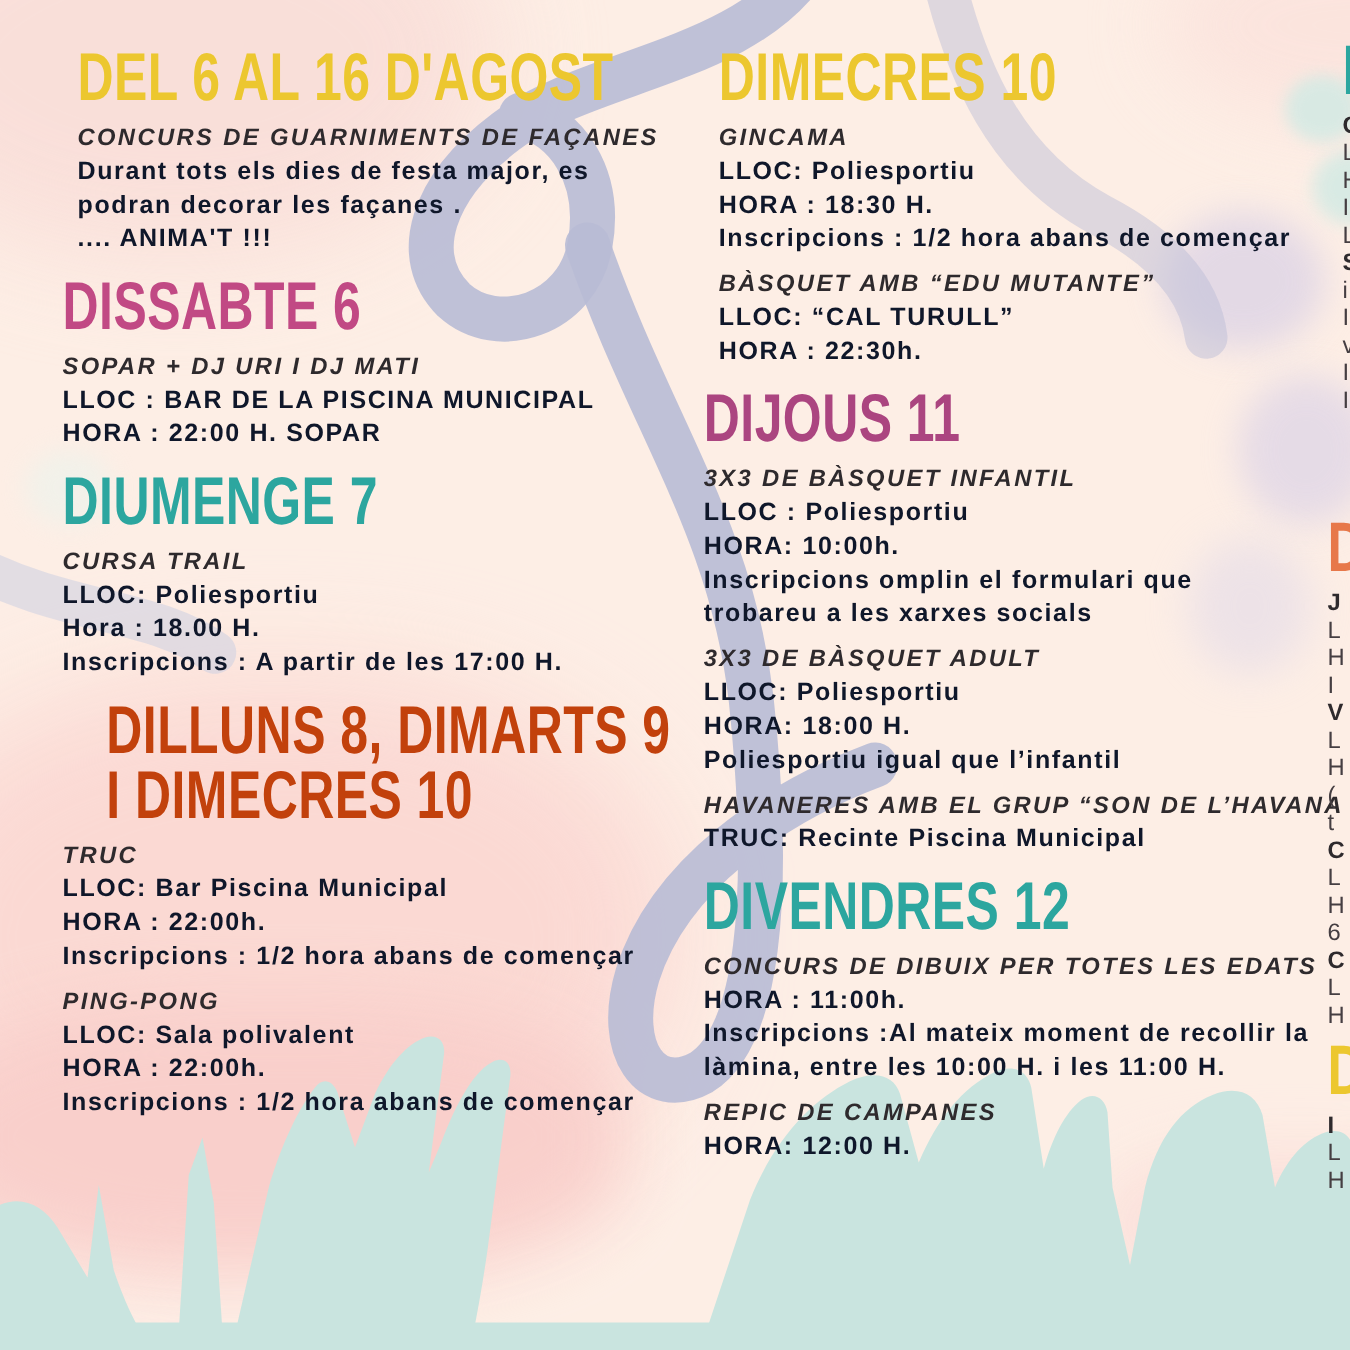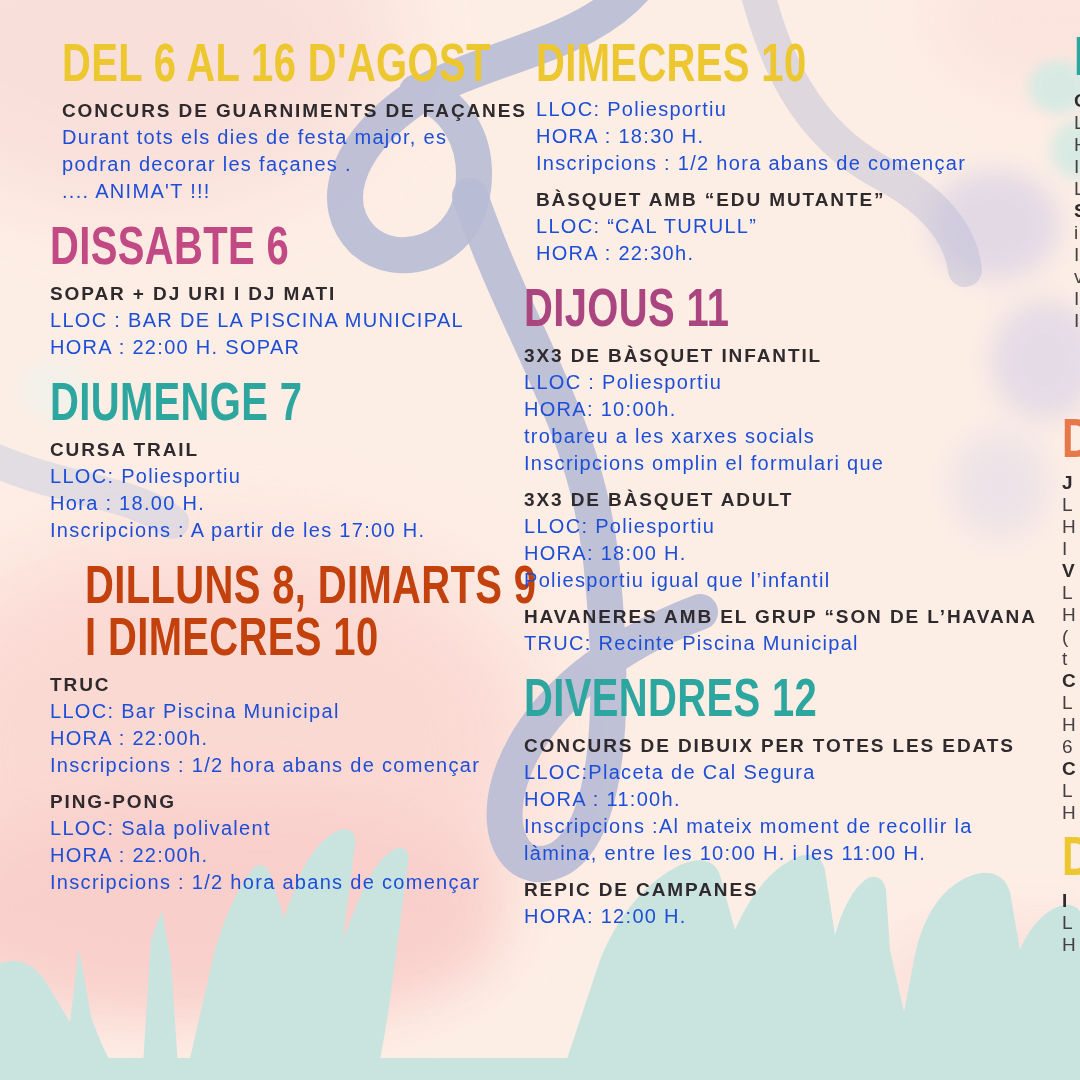--- a/index.html
+++ b/index.html
@@ -22,35 +22,35 @@
   .blob-mint1{left:1028px;top:60px;width:60px;height:54px;background:#d5eae4;filter:blur(6px);opacity:.9;}
   .blob-mint2{left:1050px;top:120px;width:64px;height:60px;background:#d5eae4;filter:blur(7px);opacity:.9;}
   .blob-mint3{left:20px;top:360px;width:70px;height:60px;background:#edf3ec;filter:blur(10px);opacity:.7;}
 
   svg.decor{position:absolute;left:0;top:0;pointer-events:none;}
   svg.mint{left:0;top:820px;}
 
   
   .col{position:absolute;top:36px;}
   .col-left{left:50px;width:505px;}
-  .col-mid{left:524px;width:505px;}
+  .col-mid{left:563px;width:505px;}
   .col-right{left:1062px;top:30px;width:420px;}
   .section{margin-top:14px;}
   .col > .section:first-child{margin-top:0;margin-left:12px;}
   .heading{margin:0 0 8px 0;}
   .heading-line{
     font-weight:700;font-size:54px;line-height:52px;letter-spacing:.5px;
     transform:scaleX(.74);transform-origin:0 50%;white-space:nowrap;
   }
   .event-title{
     font-weight:700;font-size:19px;letter-spacing:.10em;color:#2e2a2d;
-    line-height:27px;margin-top:9px;white-space:nowrap;
+    line-height:27px;margin-top:9px;white-space:nowrap;font-style:italic;
   }
   .event-line{
-    font-weight:400;font-size:20px;letter-spacing:.065em;color:#1d4ed8;
+    font-weight:700;font-size:20px;letter-spacing:.065em;color:#0f172a;
     line-height:27px;white-space:nowrap;
   }
   
   .col-right .heading-line{font-size:56px;line-height:52px;}
   .col-right .section:nth-child(2){margin-top:80px;}
   .col-right .section:nth-child(3){margin-top:6px;}
   .frag-line{font-size:19px;line-height:22px;letter-spacing:.065em;color:#453e42;white-space:nowrap;}
   .frag-line.b{font-weight:700;color:#2e2a2d;}
 </style>
 </head>
@@ -138,59 +138,59 @@
         <div class="event-line">Inscripcions : 1/2 hora abans de començar</div>
       </div>
     </div>
   </div>
 <div class="col col-mid">
     <div class="section">
       <div class="heading" style="color: rgb(236, 199, 47);">
         <div class="heading-line">DIMECRES 10</div>
       </div>
       <div class="event">
+        <div class="event-title">GINCAMA</div>
         <div class="event-line">LLOC: Poliesportiu</div>
         <div class="event-line">HORA : 18:30 H.</div>
         <div class="event-line">Inscripcions : 1/2 hora abans de començar</div>
       </div>
       <div class="event">
         <div class="event-title">BÀSQUET AMB “EDU MUTANTE”</div>
         <div class="event-line">LLOC: “CAL TURULL”</div>
         <div class="event-line">HORA : 22:30h.</div>
       </div>
     </div>
     <div class="section">
       <div class="heading" style="color: rgb(171, 69, 128);">
         <div class="heading-line">DIJOUS 11</div>
       </div>
       <div class="event">
         <div class="event-title">3X3 DE BÀSQUET INFANTIL</div>
         <div class="event-line">LLOC : Poliesportiu</div>
         <div class="event-line">HORA: 10:00h.</div>
+        <div class="event-line">Inscripcions omplin el formulari que</div>
         <div class="event-line">trobareu a les xarxes socials</div>
-        <div class="event-line">Inscripcions omplin el formulari que</div>
       </div>
       <div class="event">
         <div class="event-title">3X3 DE BÀSQUET ADULT</div>
         <div class="event-line">LLOC: Poliesportiu</div>
         <div class="event-line">HORA: 18:00 H.</div>
         <div class="event-line">Poliesportiu igual que l’infantil</div>
       </div>
       <div class="event">
         <div class="event-title">HAVANERES AMB EL GRUP “SON DE L’HAVANA</div>
         <div class="event-line">TRUC: Recinte Piscina Municipal</div>
       </div>
     </div>
     <div class="section">
       <div class="heading" style="color: rgb(44, 166, 159);">
         <div class="heading-line">DIVENDRES 12</div>
       </div>
       <div class="event">
         <div class="event-title">CONCURS DE DIBUIX PER TOTES LES EDATS</div>
-        <div class="event-line">LLOC:Placeta de Cal Segura</div>
         <div class="event-line">HORA : 11:00h.</div>
         <div class="event-line">Inscripcions :Al mateix moment de recollir la</div>
         <div class="event-line">làmina, entre les 10:00 H. i les 11:00 H.</div>
       </div>
       <div class="event">
         <div class="event-title">REPIC DE CAMPANES</div>
         <div class="event-line">HORA: 12:00 H.</div>
       </div>
     </div>
   </div>

